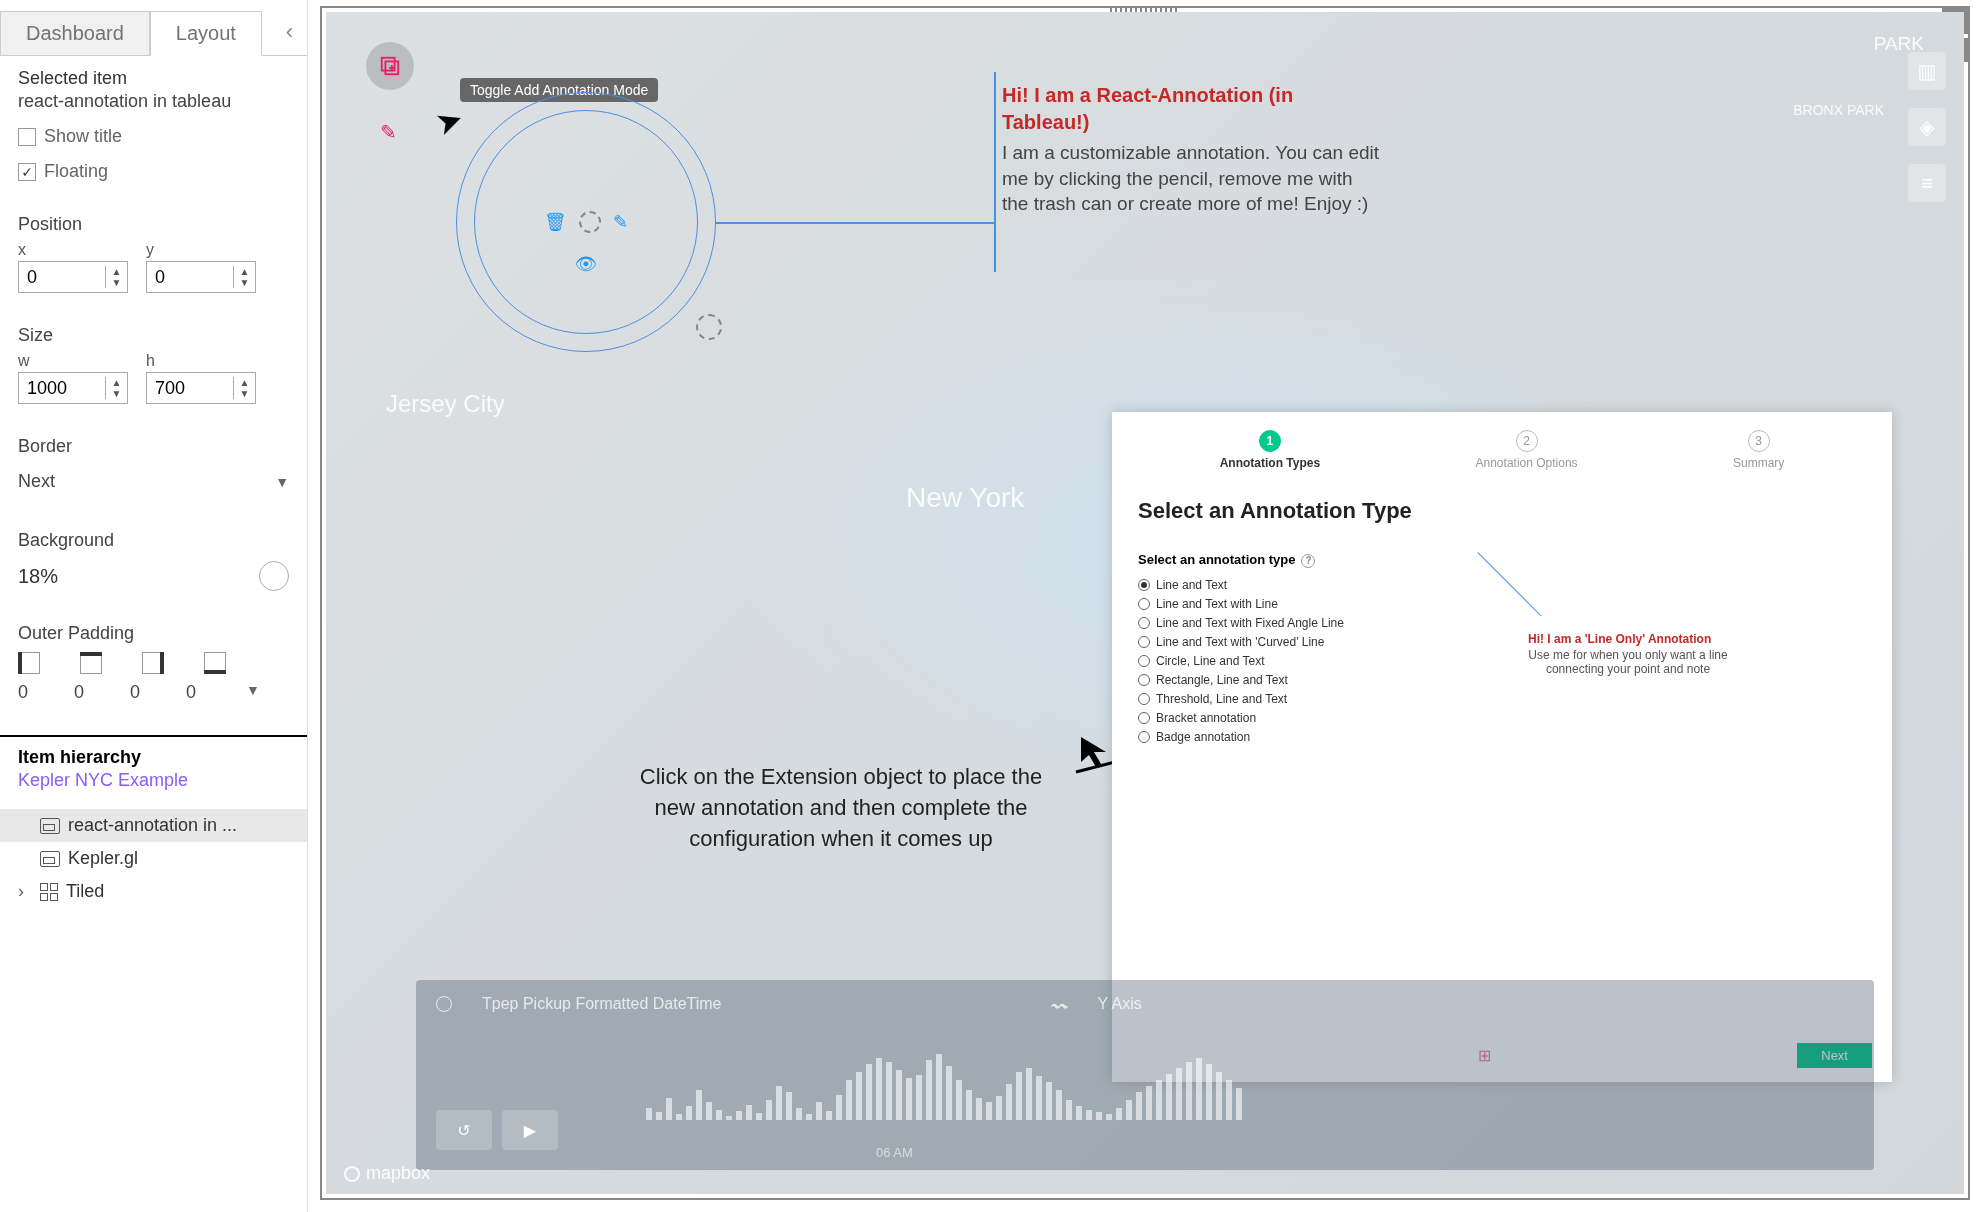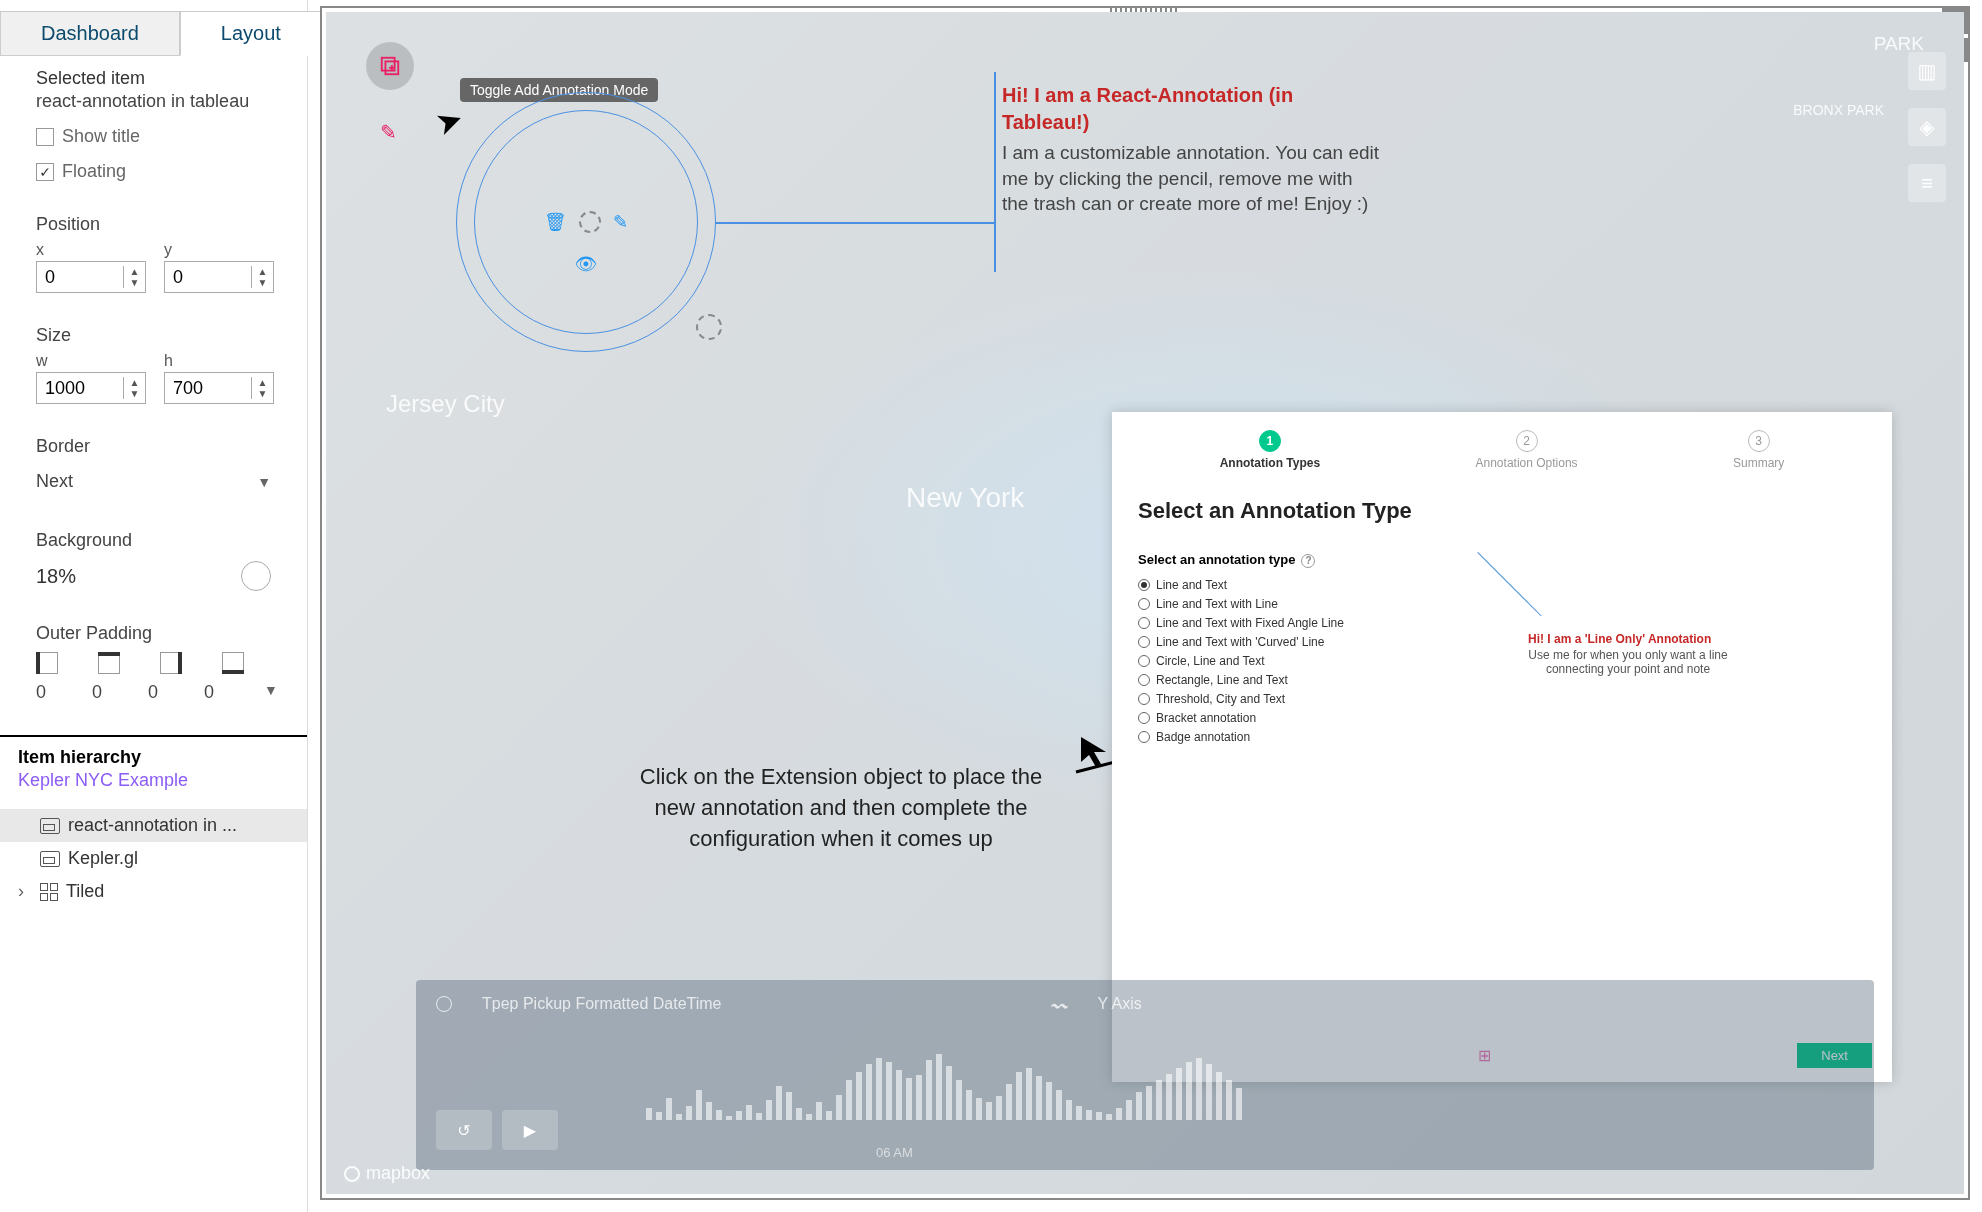--- a/index.html
+++ b/index.html
@@ -1,25 +1,25 @@
 <!DOCTYPE html>
 <html><head>
 <meta charset="utf-8">
 <style>
 * { box-sizing: border-box; margin: 0; padding: 0; font-family: -apple-system, BlinkMacSystemFont, "Segoe UI", Arial, sans-serif; }
 body { background: #fff; width: 1982px; height: 1212px; overflow: hidden; position: relative; }
 
 
 .left-panel { position: absolute; left: 0; top: 0; width: 308px; height: 100%; background: #fff; border-right: 1px solid #ddd; }
 .tabs-row { display: flex; border-bottom: 1px solid #ccc; height: 56px; align-items: flex-end; }
-.tab { padding: 10px 40px; font-size: 20px; color: #0c4a6e; border: 1px solid #ccc; border-bottom: none; background: #f0f0f0; cursor: pointer; }
+.tab { padding: 10px 25px; font-size: 20px; color: #737373; border: 1px solid #ccc; border-bottom: none; background: #f0f0f0; cursor: pointer; }
 .tab.active { background: #fff; border-bottom: 1px solid #fff; position: relative; top: 1px; }
 .collapse-chevron { margin-left: auto; padding: 0 14px 10px 0; font-size: 22px; color: #888; cursor: pointer; }
 
-.sec { padding: 12px 36px; }
+.sec { padding: 12px 18px; }
 .sec-title { font-size: 18px; color: #333; margin-bottom: 2px; }
 .sec-sub { font-size: 18px; color: #444; }
 .chk-row { display: flex; align-items: center; gap: 8px; margin-top: 14px; font-size: 18px; color: #666; }
 .chk-box { width: 18px; height: 18px; border: 1px solid #999; display: inline-flex; align-items: center; justify-content: center; font-size: 14px; color: #333; }
 
 .field-label { font-size: 18px; color: #444; margin-top: 8px; }
 .row-fields { display: flex; gap: 18px; margin-top: 6px; }
 .col-f { display: flex; flex-direction: column; }
 .col-f label { font-size: 16px; color: #555; margin-bottom: 2px; }
 .spin { display: flex; align-items: center; border: 1px solid #aaa; height: 32px; width: 110px; }
@@ -368,21 +368,21 @@
           <div class="radio-row">
               <span class="r"></span>
               <span>Circle, Line and Text</span>
             </div>
           <div class="radio-row">
               <span class="r"></span>
               <span>Rectangle, Line and Text</span>
             </div>
           <div class="radio-row">
               <span class="r"></span>
-              <span>Threshold, City and Text</span>
+              <span>Threshold, Line and Text</span>
             </div>
           <div class="radio-row">
               <span class="r"></span>
               <span>Bracket annotation</span>
             </div>
           <div class="radio-row">
               <span class="r"></span>
               <span>Badge annotation</span>
             </div>
         </div>

